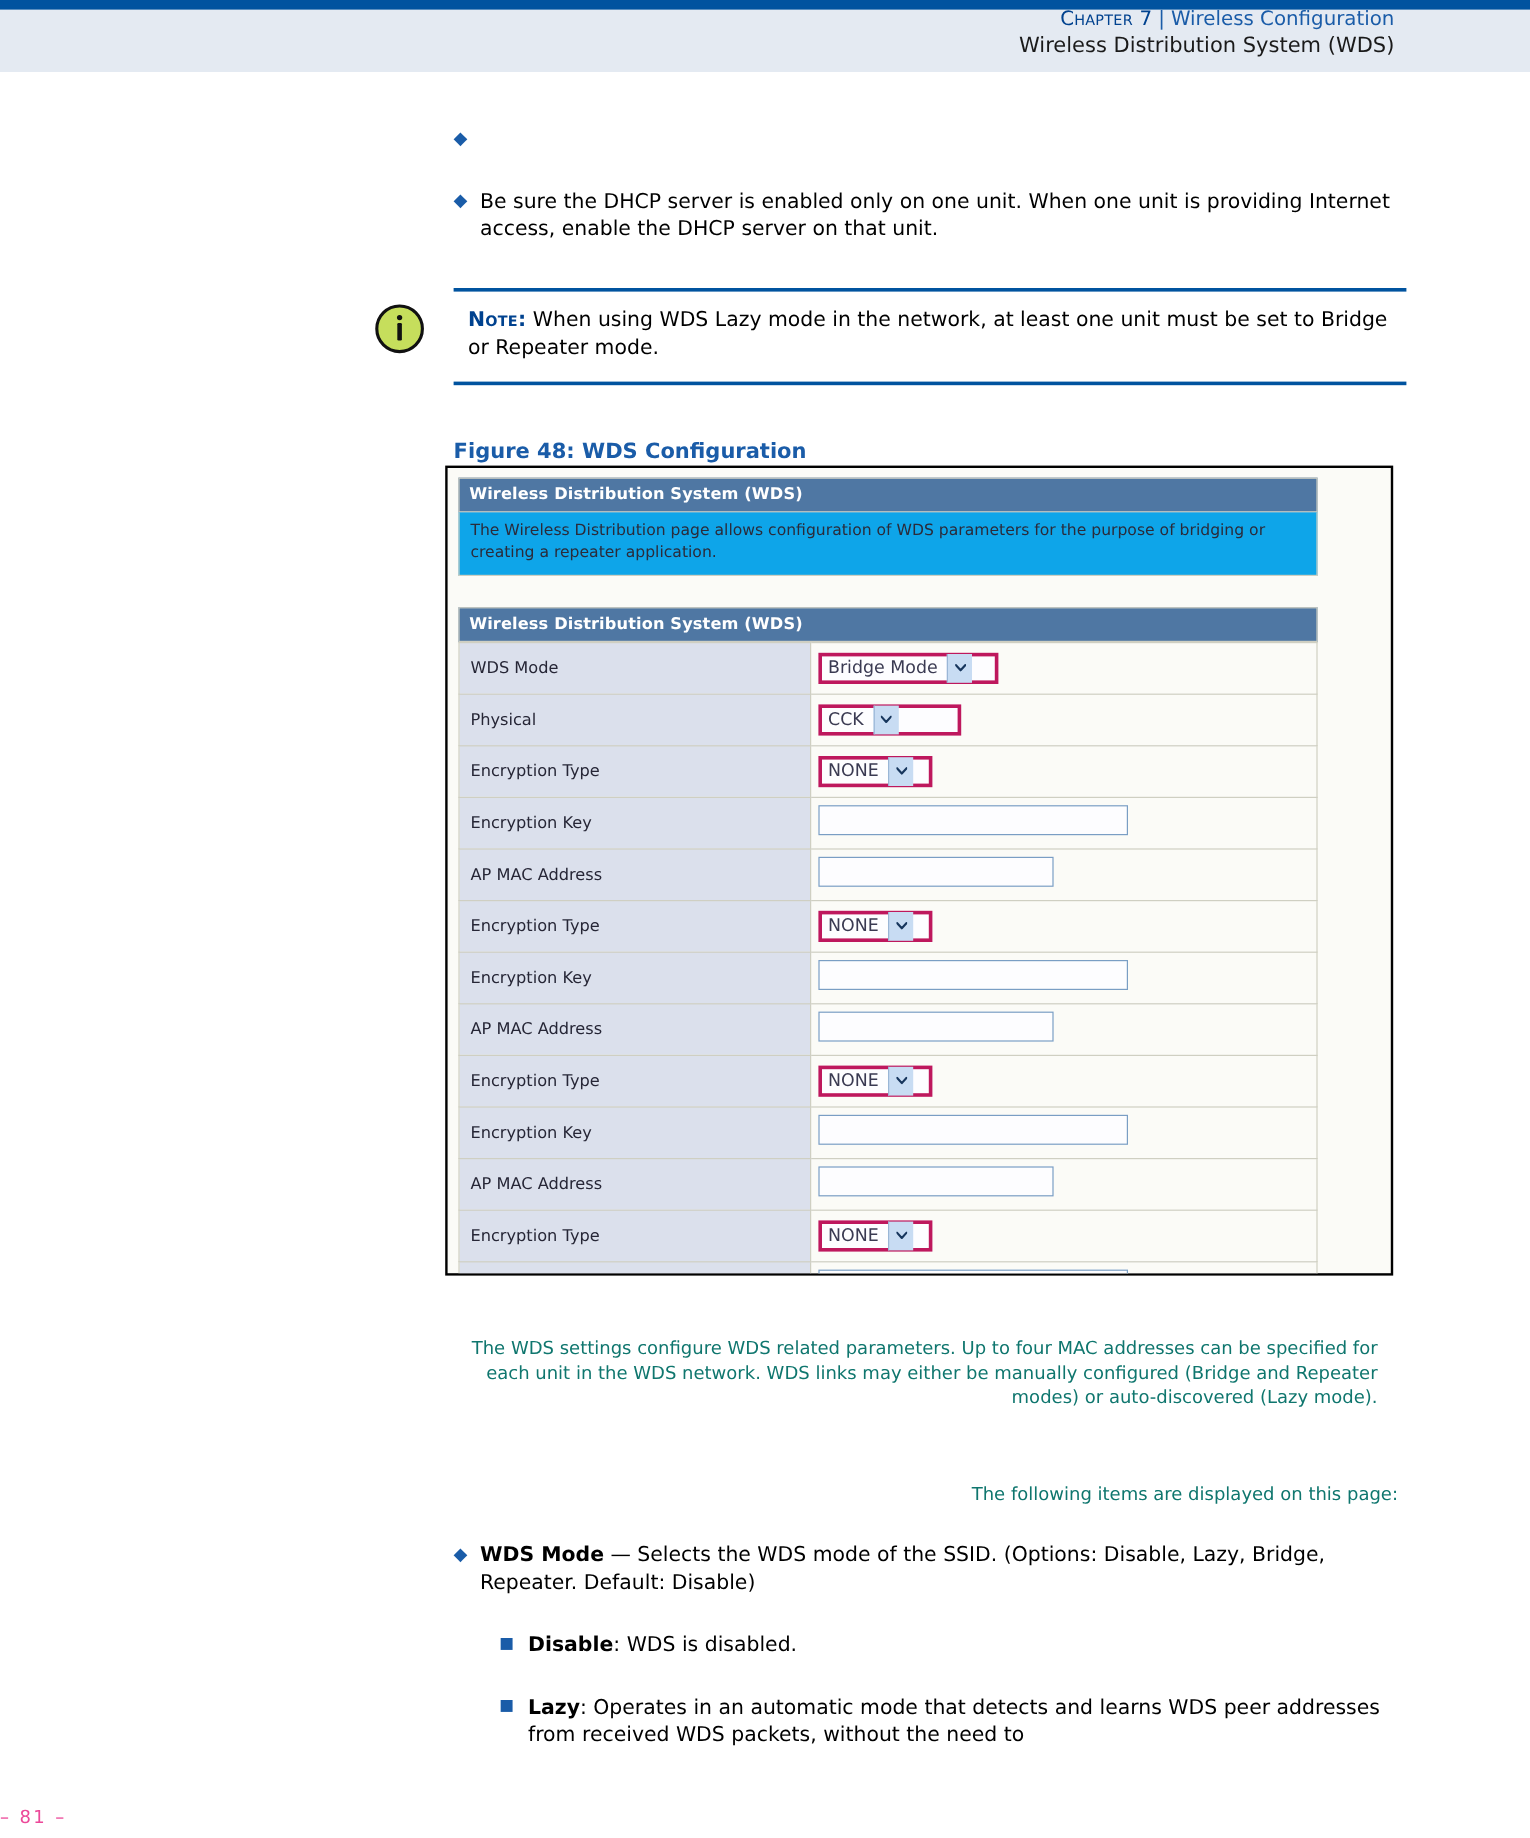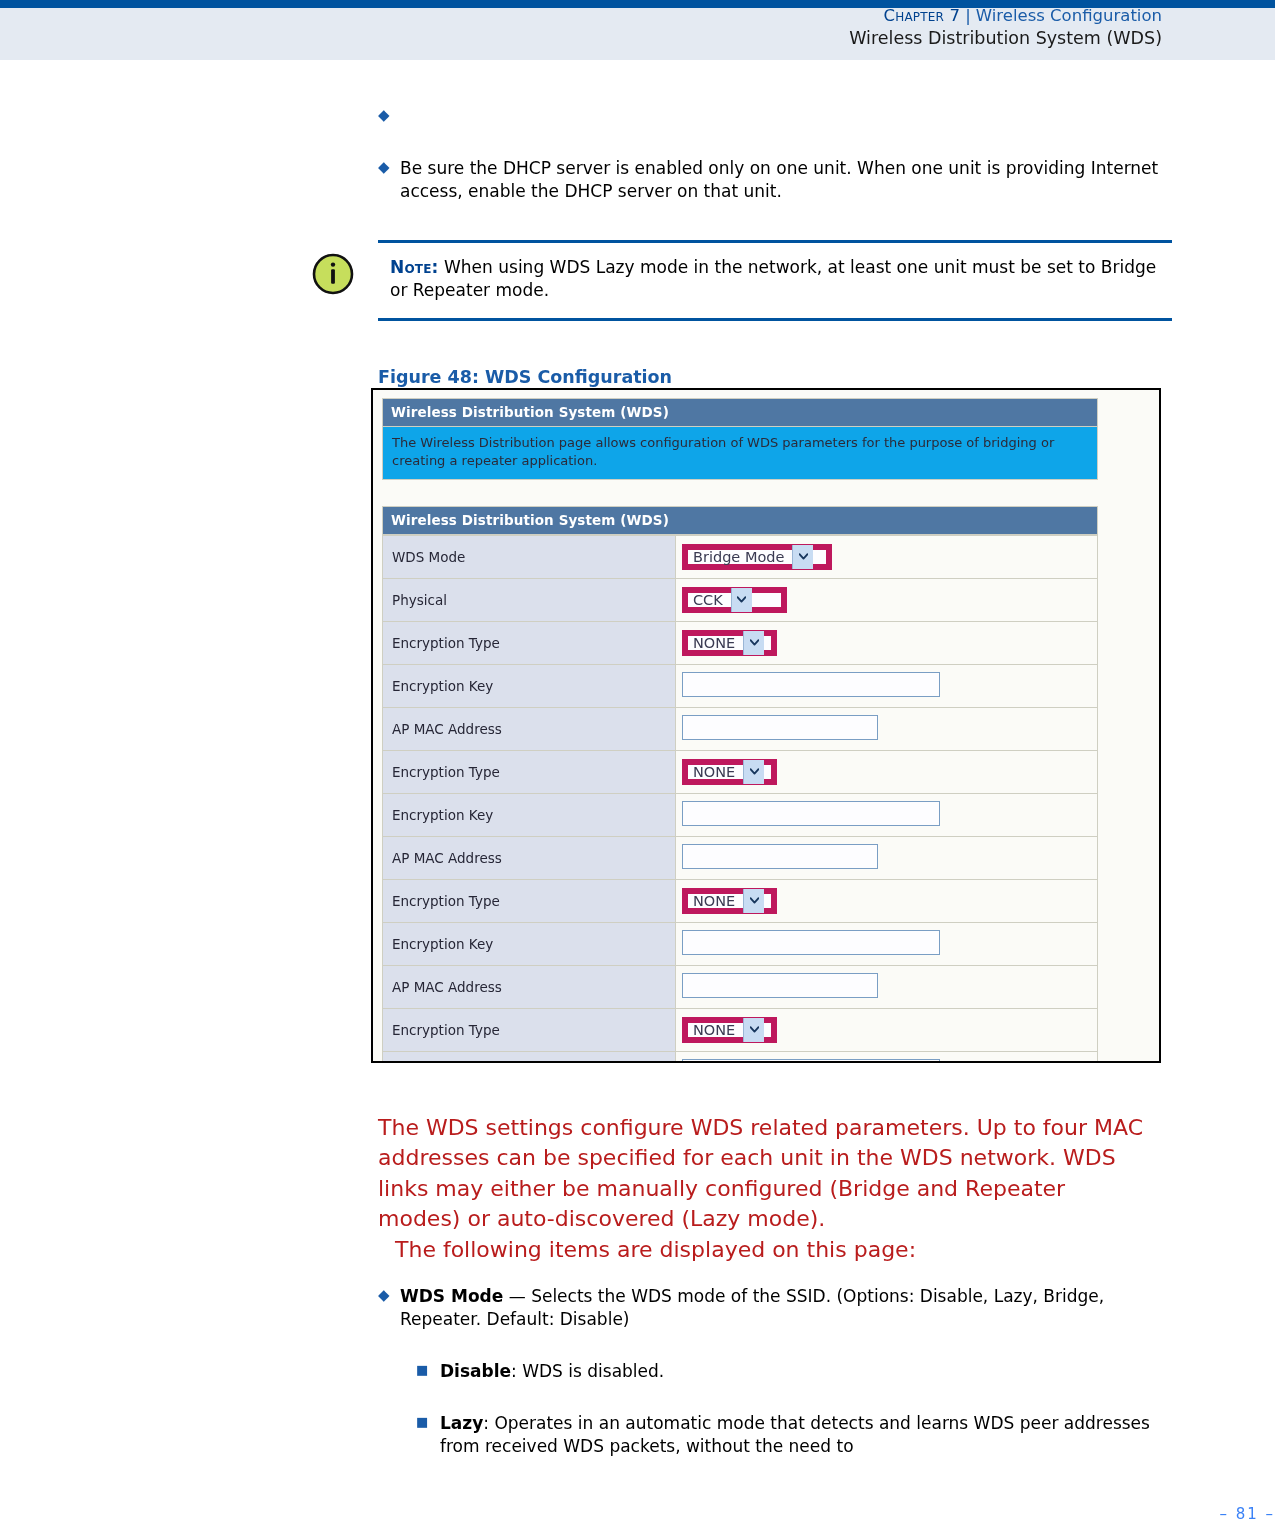--- a/index.html
+++ b/index.html
@@ -59,23 +59,24 @@
   }
   .hdr-line2 {
     font-size: 17.5px;
     color: #1a1a1a;
     white-space: nowrap;
   }
 
   
   .body-text {
     position: absolute;
-    font-size: 22px;
-    color: #b91c1c;
+    font-size: 15px;
+    color: #0f766e;
     line-height: 1.38;
+    text-align: right;
   }
 
   
   .bullet-row {
     position: absolute;
     display: flex;
     align-items: flex-start;
   }
   .diamond-bullet {
     color: #1a5ca8;
@@ -203,21 +204,21 @@
   }
   .ss-field-cell {
     background: #fbfbf7;
     padding-left: 6px !important;
   }
 
   
   .ss-select {
     display: inline-flex;
     align-items: center;
-    border: 6px solid #be185d;
+    border: 3px solid #be185d;
     background: #fdfdff;
     height: 26px;
     box-sizing: border-box;
     padding: 0 0 0 5px;
   }
   .ss-select .sel-text {
     font-size: 14.5px;
     color: #3a3a52;
     white-space: nowrap;
     padding-right: 8px;
@@ -241,23 +242,23 @@
     height: 25px;
     box-sizing: border-box;
   }
 
   
   #page-footer {
     position: absolute;
     left: 0;
     top: 1505px;
     width: 1275px;
-    text-align: right;
+    text-align: left;
     font-size: 15px;
-    color: #3b82f6;
+    color: #ec4899;
     letter-spacing: 2px;
   }
 </style>
 </head>
 <body>
 
 <div id="page-header">
   <div id="header-rule"></div>
   <div id="header-text">
     <div class="hdr-line1">
@@ -312,21 +313,21 @@
                 <span class="sel-text">Bridge Mode</span>
                 <span class="sel-arrow">
                   <svg width="9" height="7" viewBox="0 0 9 7">
                     <path d="M0.5 1.2 L4.5 5.6 L8.5 1.2" fill="none" stroke="#17365d" stroke-width="1.8" stroke-linecap="round" stroke-linejoin="round"></path>
                   </svg>
                 </span>
               </span></td>
           </tr>
           <tr>
             <td class="ss-label-cell">Physical</td>
-            <td class="ss-field-cell"><span class="ss-select" style="width: 105px;">
+            <td class="ss-field-cell"><span class="ss-select" style="width: 119px;">
                 <span class="sel-text">CCK</span>
                 <span class="sel-arrow">
                   <svg width="9" height="7" viewBox="0 0 9 7">
                     <path d="M0.5 1.2 L4.5 5.6 L8.5 1.2" fill="none" stroke="#17365d" stroke-width="1.8" stroke-linecap="round" stroke-linejoin="round"></path>
                   </svg>
                 </span>
               </span></td>
           </tr>
           <tr>
             <td class="ss-label-cell">Encryption Type</td>

